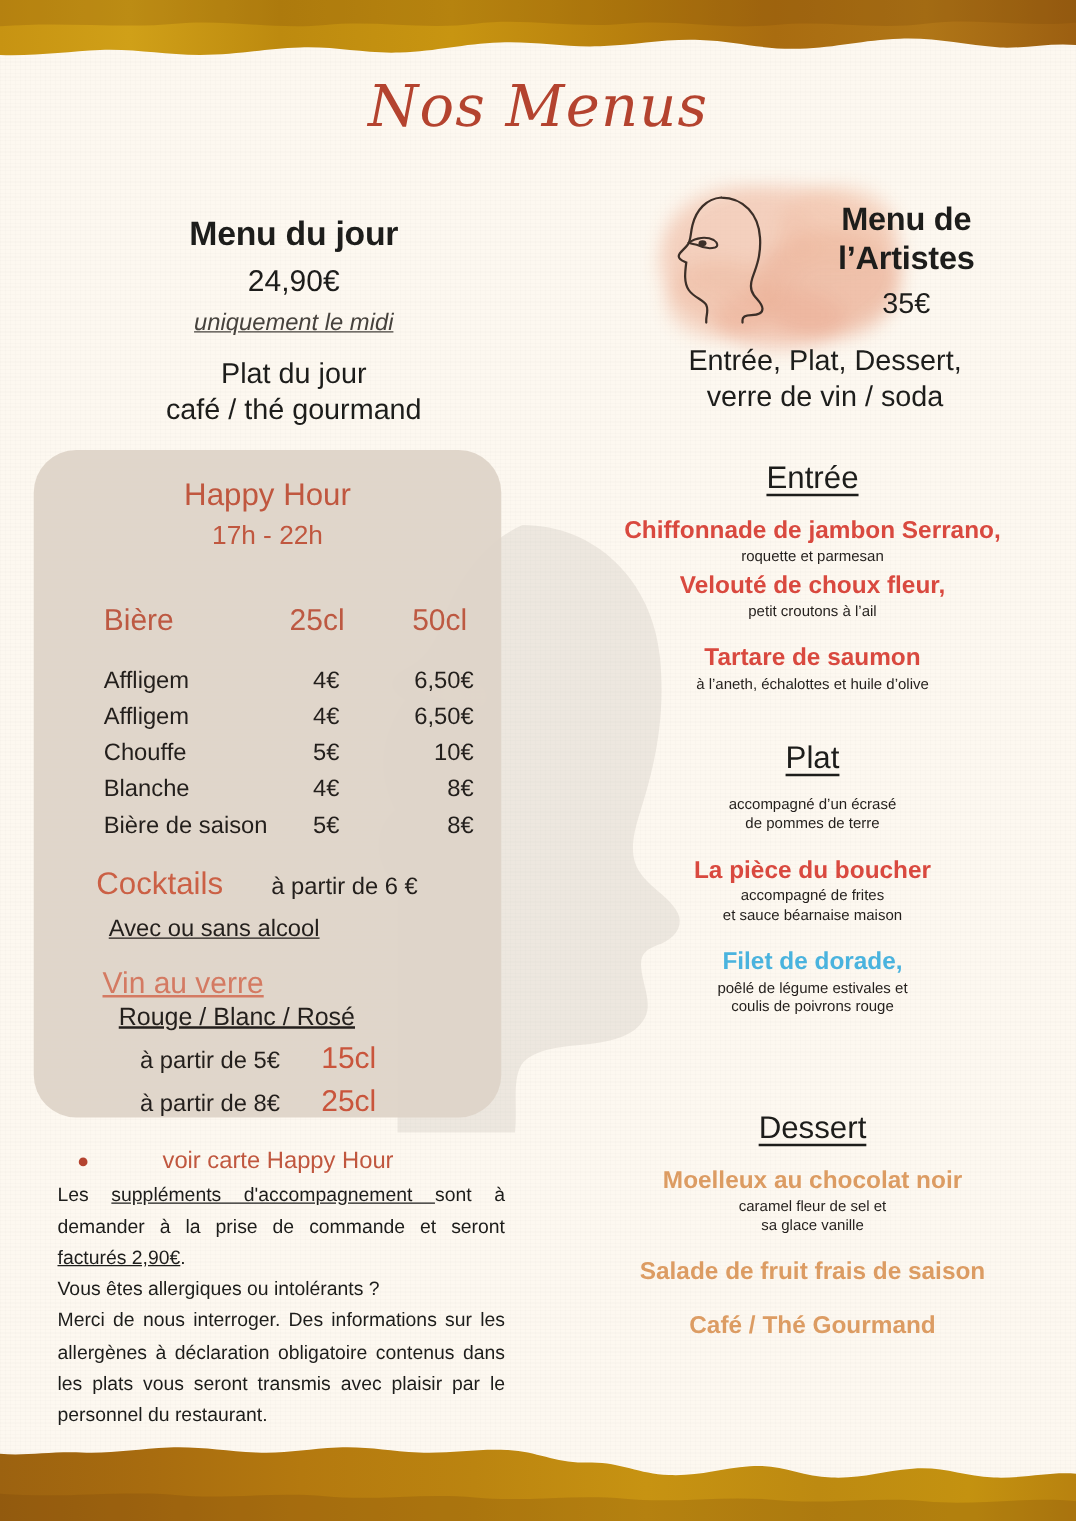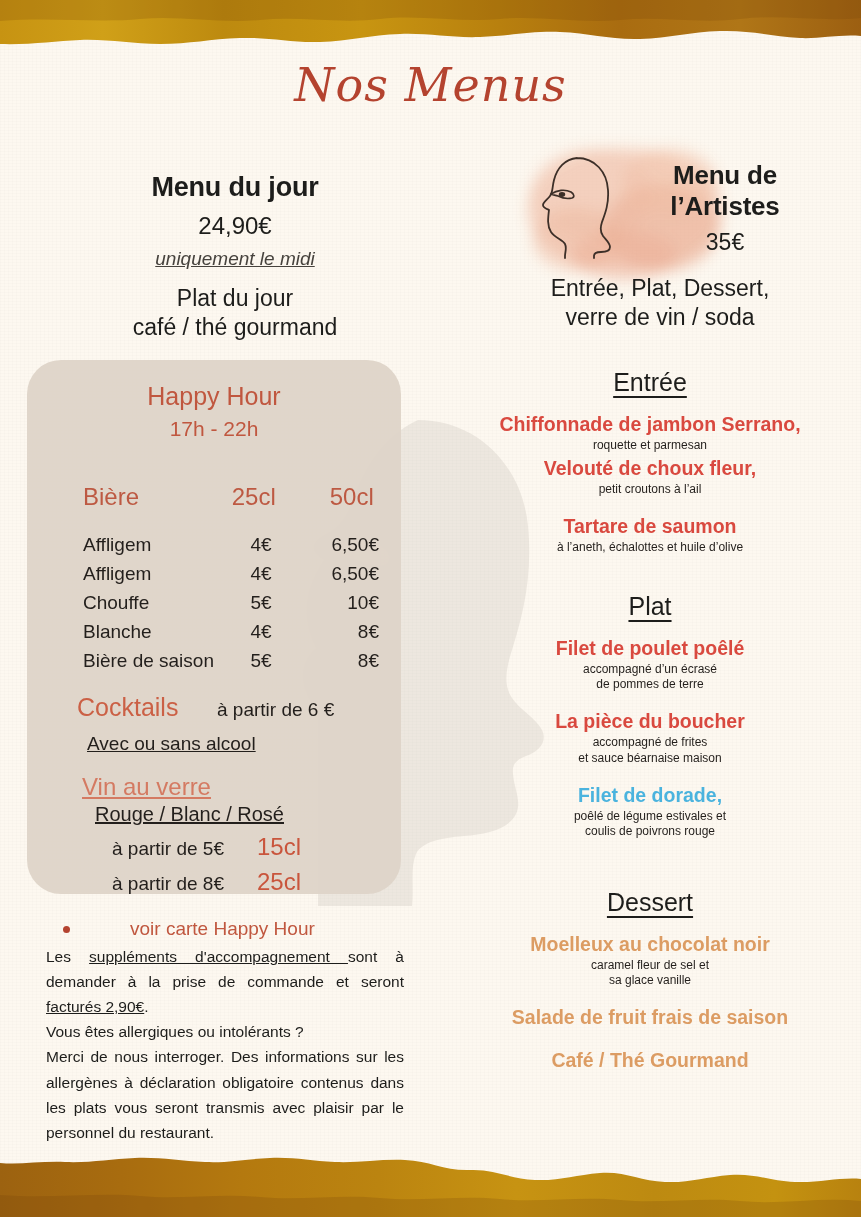--- a/index.html
+++ b/index.html
@@ -496,21 +496,20 @@
           <div class="dish-name" style="color: rgb(217, 73, 63);">Tartare de saumon</div>
           <div class="dish-desc">à l’aneth, échalottes et huile d’olive</div>
         </div>
       </div>
   </div>
 
   <div class="course c-plat">
     <div class="course-title">Plat</div>
     <div id="plat-dishes">
         <div class="dish">
-          <div class="dish-name" style="color: rgb(217, 73, 63);">Filet de poulet poêlé</div>
           <div class="dish-desc">accompagné d’un écrasé</div>
           <div class="dish-desc">de pommes de terre</div>
         </div>
         <div class="dish gap">
           <div class="dish-name" style="color: rgb(217, 73, 63);">La pièce du boucher</div>
           <div class="dish-desc">accompagné de frites</div>
           <div class="dish-desc">et sauce béarnaise maison</div>
         </div>
         <div class="dish gap">
           <div class="dish-name" style="color: rgb(74, 179, 222);">Filet de dorade,</div>

